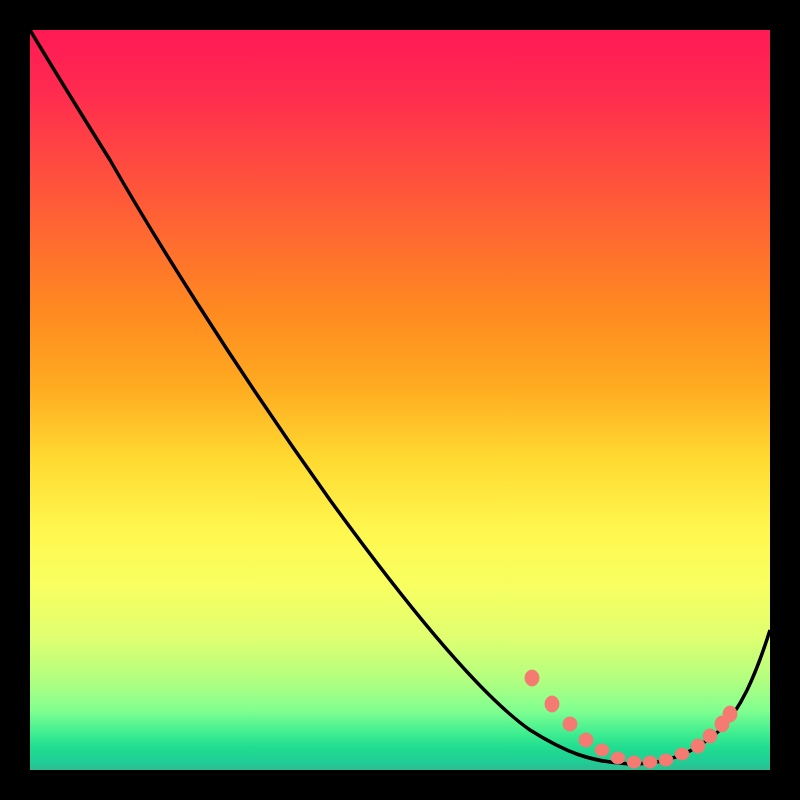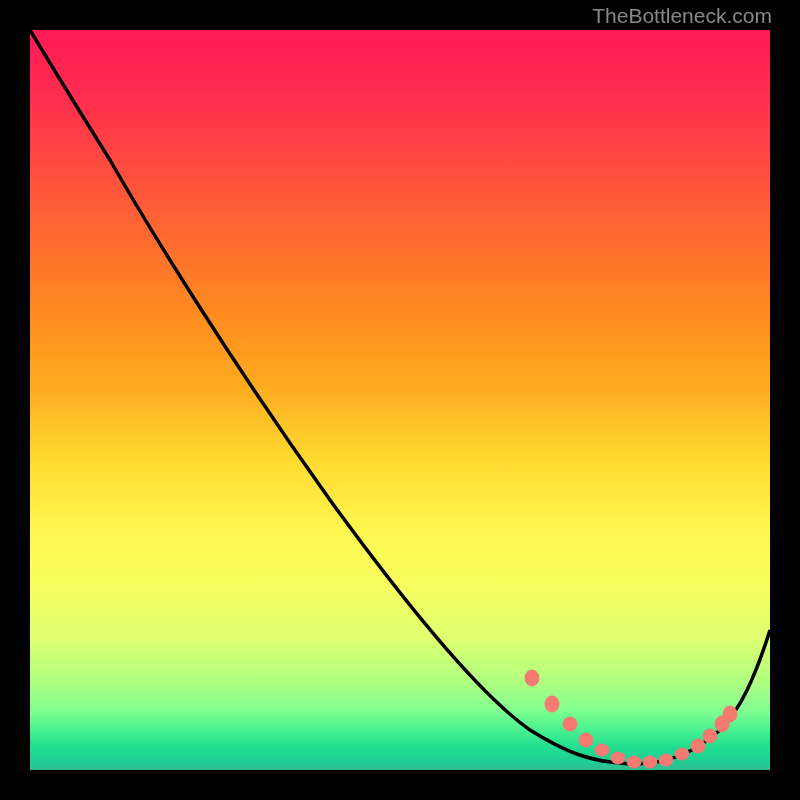--- a/index.html
+++ b/index.html
@@ -87,15 +87,14 @@
         <ellipse cx="636" cy="730" rx="7" ry="6"></ellipse>
         <ellipse cx="652" cy="724" rx="7" ry="6"></ellipse>
         <ellipse cx="668" cy="716" rx="7" ry="7"></ellipse>
         <ellipse cx="680" cy="706" rx="7" ry="7"></ellipse>
         <ellipse cx="692" cy="694" rx="7" ry="8"></ellipse>
         <ellipse cx="700" cy="684" rx="7" ry="8"></ellipse>
       </g>
     </svg>
   </div>
 
-  <div class="watermark">TheBottleneck.com</div>
 
 </div>
 
 </body></html>

